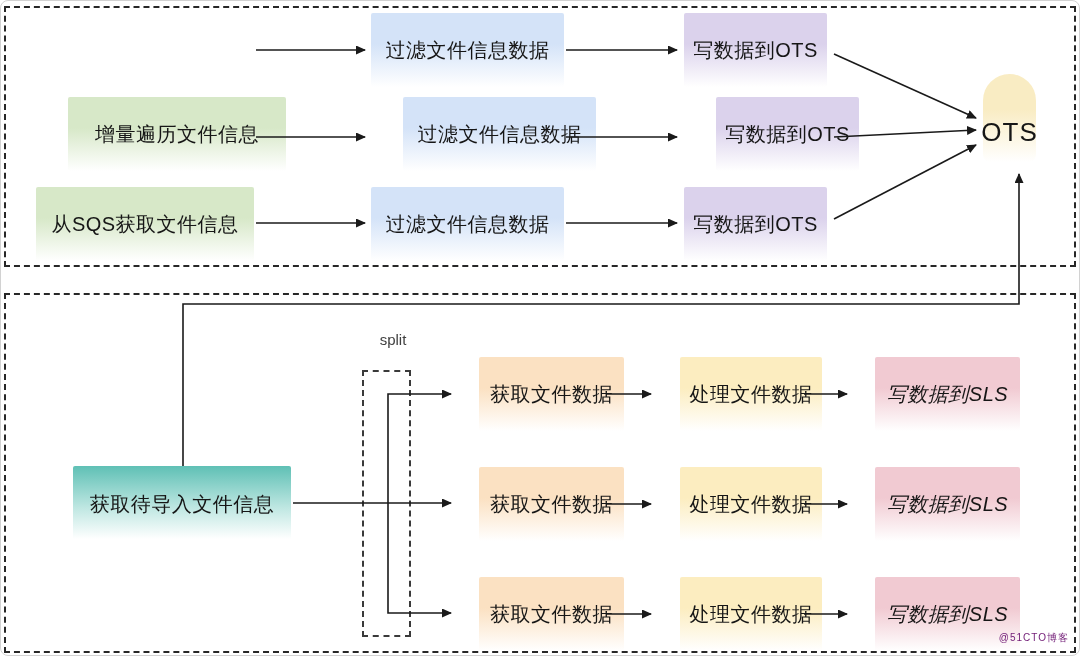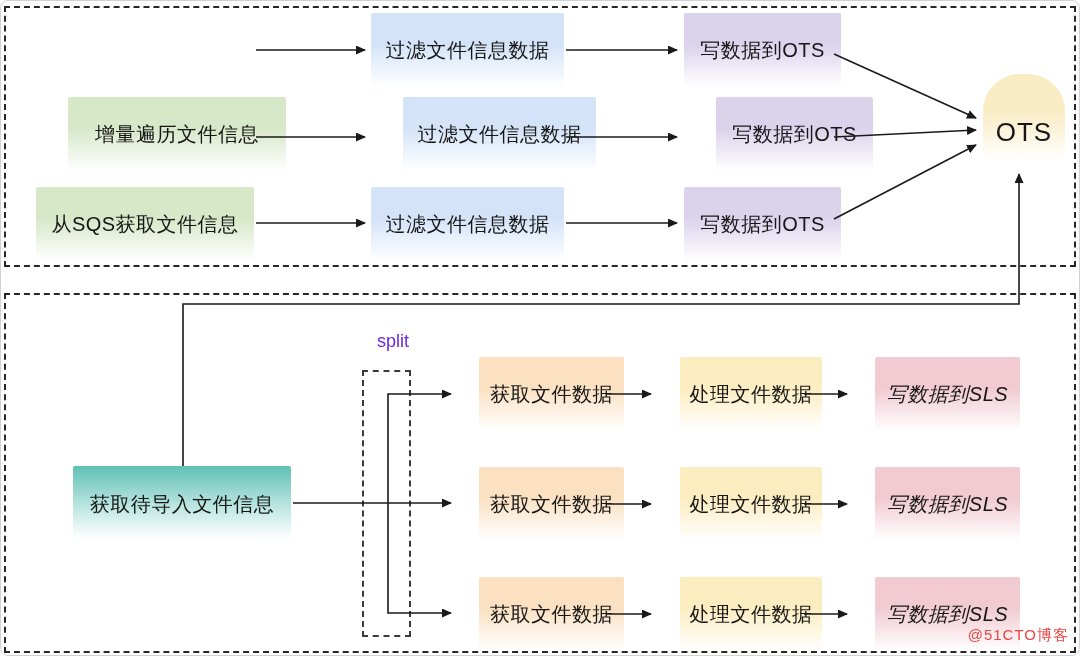--- a/index.html
+++ b/index.html
@@ -20,50 +20,50 @@
   .green {background:linear-gradient(180deg,var(--green) 0%,  var(--green) 42%, #ffffff00 100%);}
   .blue  {background:linear-gradient(180deg,var(--blue) 0%,   var(--blue) 42%,  #ffffff00 100%);}
   .purple{background:linear-gradient(180deg,var(--purple) 0%, var(--purple) 42%,#ffffff00 100%);}
   .orange{background:linear-gradient(180deg,var(--orange) 0%, var(--orange) 42%,#ffffff00 100%);}
   .yellow{background:linear-gradient(180deg,var(--yellow) 0%, var(--yellow) 42%,#ffffff00 100%);}
   .pink  {background:linear-gradient(180deg,var(--pink) 0%,   var(--pink) 42%,  #ffffff00 100%);font-style:italic;}
   .teal  {background:linear-gradient(180deg,var(--teal) 0%,  #bfe7e2 55%, #ffffff00 96%);}
   
   .col-src   {left:35px;width:218px;}
   .col-filter{left:370px;width:193px;}
-  .col-write {left:683px;width:157px;}
+  .col-write {left:683px;width:143px;}
   .trow0{top:12px;}  .trow1{top:96px;margin-left:32px;}  .trow2{top:186px;}
   .tbox{height:74px;}
   
   .col-fetch  {left:458px;width:145px;}
   .col-process{left:659px;width:142px;}
   .col-sls    {left:854px;width:145px;}
   .brow0{top:356px;} .brow1{top:466px;} .brow2{top:576px;}
   .bbox{height:74px;margin-left:20px;}
   .source-node{left:72px;top:465px;width:218px;height:76px;}
   
   .db{
-    position:absolute;left:982px;top:73px;width:82px;height:88px;
+    position:absolute;left:982px;top:73px;width:53px;height:88px;
     border-radius:37px 37px 10px 10px;
     background:linear-gradient(180deg,var(--db) 0%,var(--db) 40%,#ffffff00 100%);
     display:flex;align-items:flex-end;justify-content:center;
   }
   .db-label{font-size:26px;font-weight:500;letter-spacing:1px;padding-bottom:14px;}
   
   .split-label{
     position:absolute;left:357px;top:330px;width:70px;text-align:center;
-    font-size:18px;color:#6d28d9;
+    font-size:15px;color:#404040;
   }
   .split-rect{
     position:absolute;left:361px;top:369px;width:49px;height:267px;
     box-sizing:border-box;border:2px dashed #3a3a3a;background:transparent;
   }
   .arrows{position:absolute;left:0;top:0;pointer-events:none;}
   .watermark{
-    position:absolute;right:10px;bottom:10px;font-size:15px;color:#ef4444;
+    position:absolute;right:10px;bottom:10px;font-size:10px;color:#701a75;
     letter-spacing:1px;
   }
 </style>
 </head>
 <body>
 
 <div class="canvas">
 
   <div class="container top-container"></div>
 

